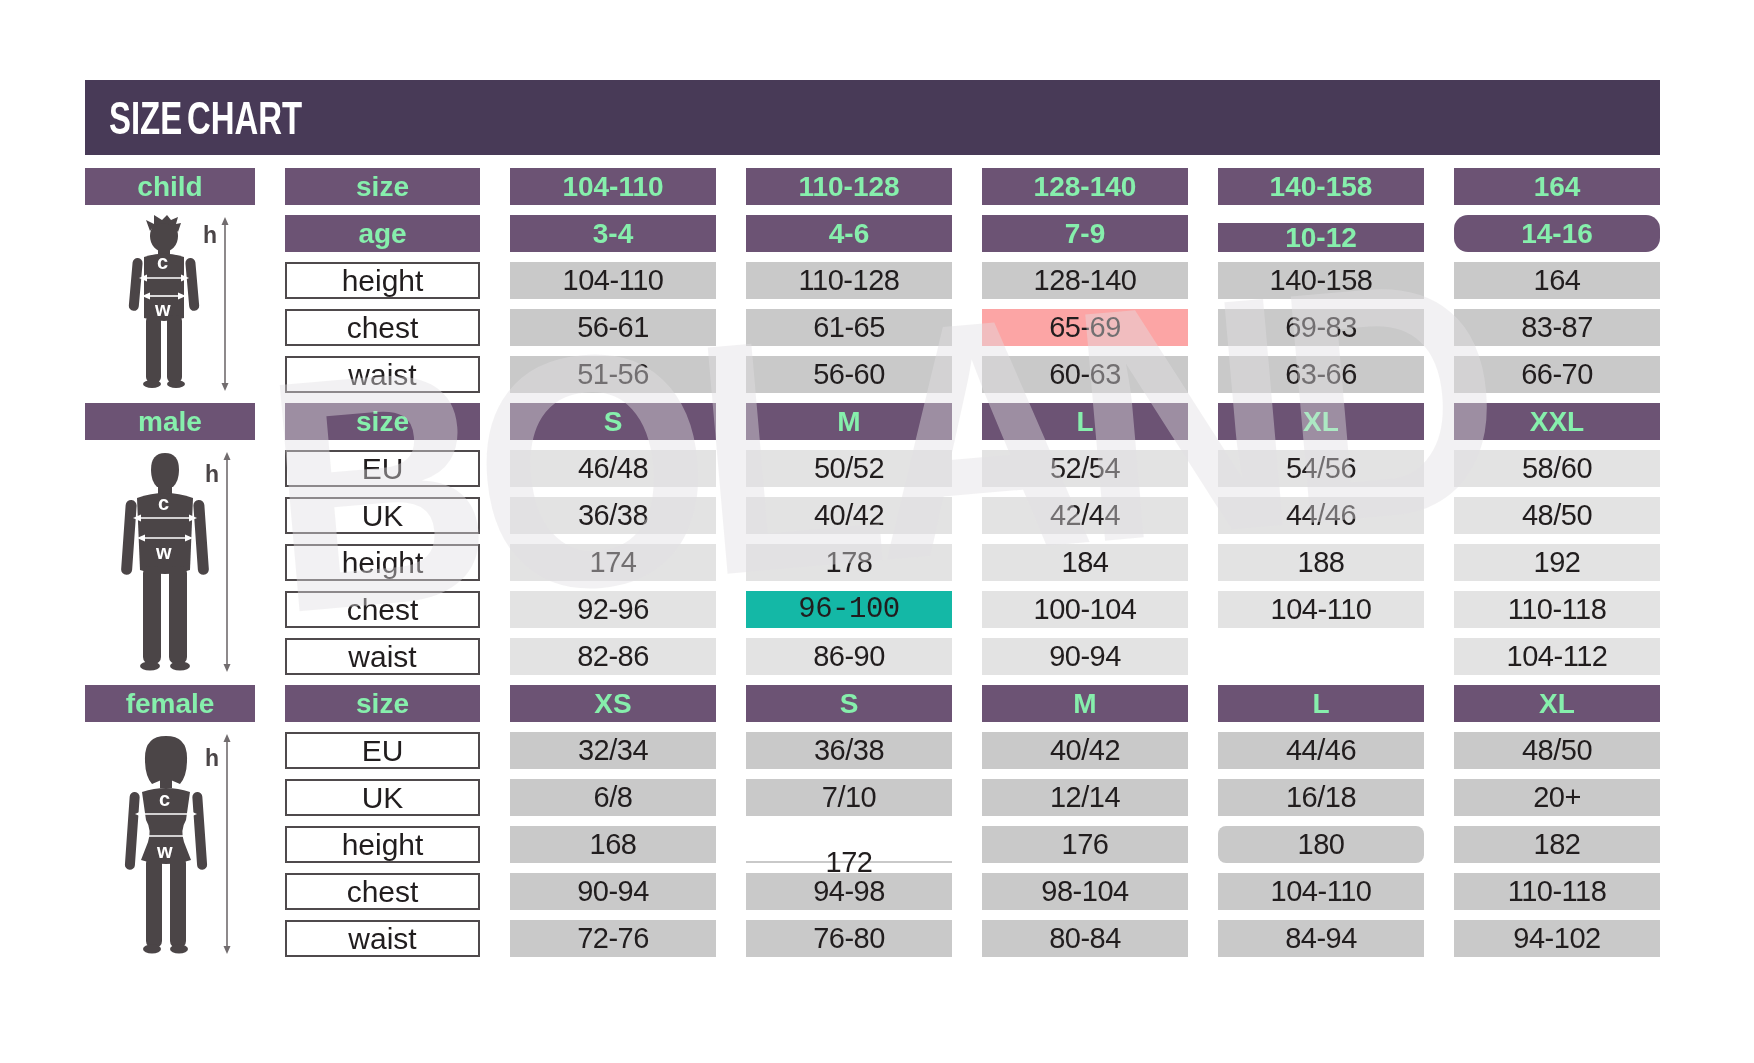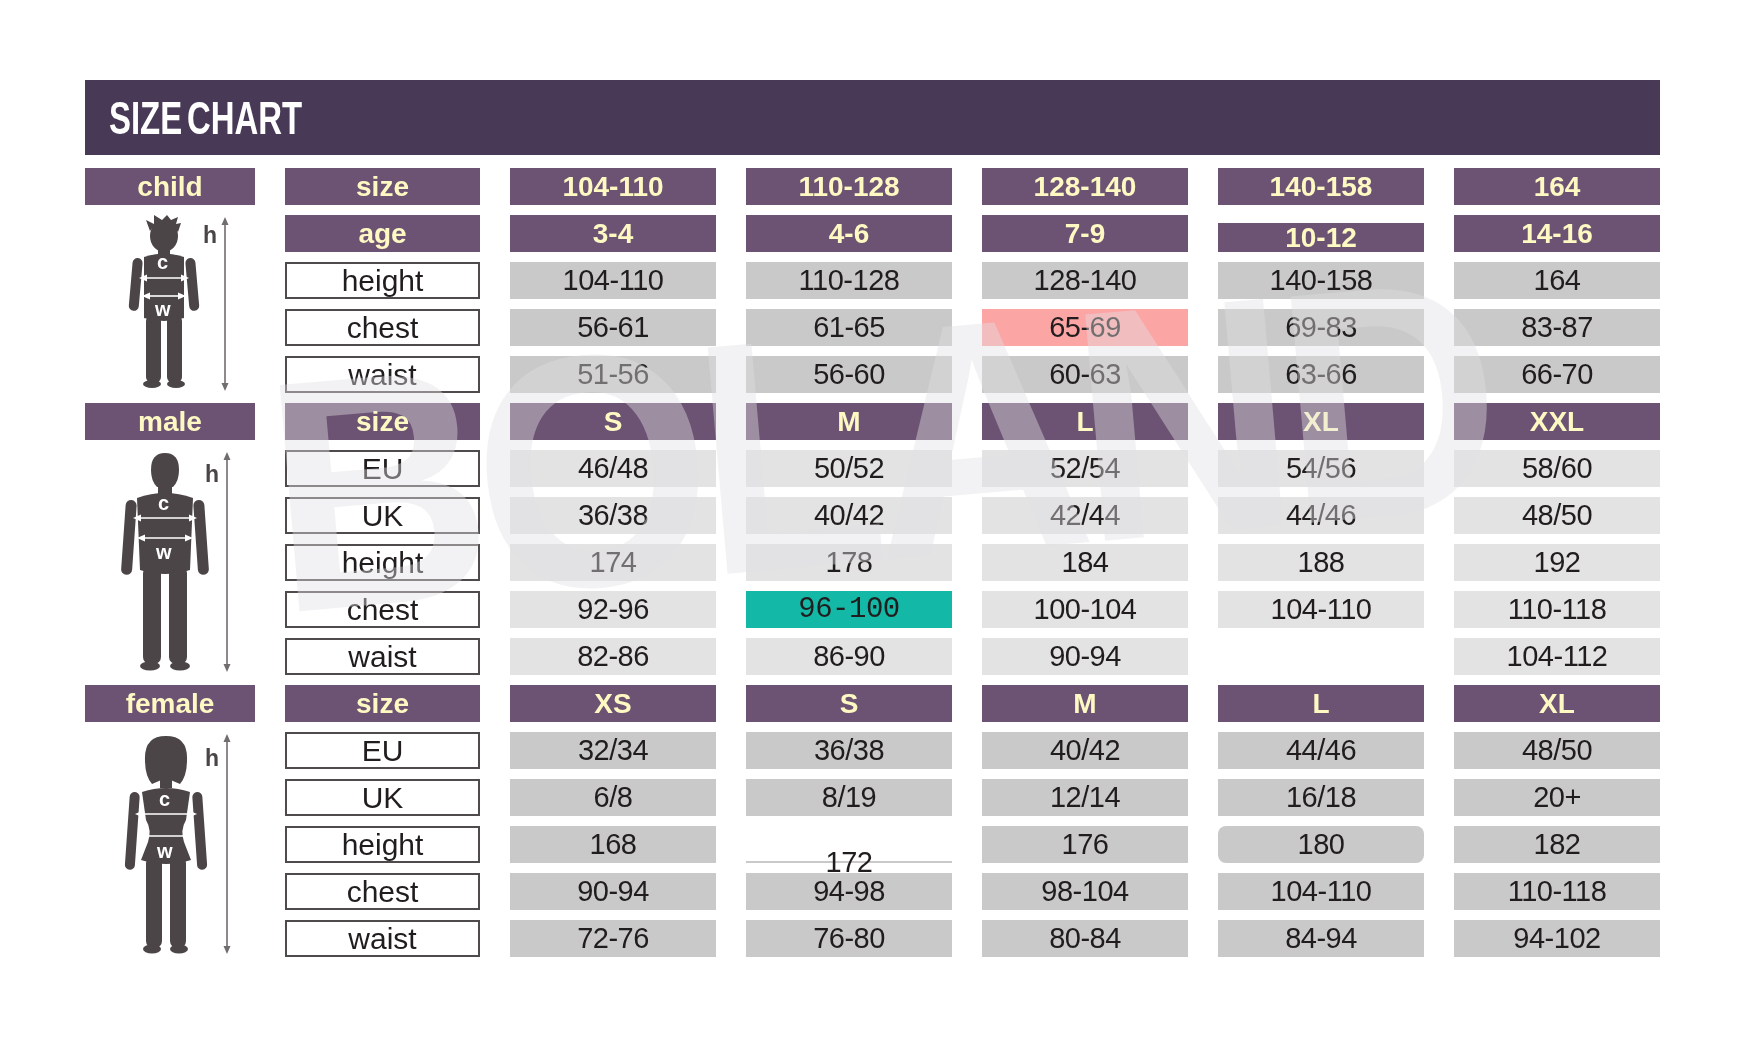--- a/index.html
+++ b/index.html
@@ -21,21 +21,21 @@
   .title{
     color:#fff;font-weight:bold;font-size:47px;letter-spacing:0px;word-spacing:-6px;
     transform:scaleX(0.70);transform-origin:left center;margin-left:24px;white-space:nowrap;
   }
   .grid{
     position:absolute;left:85px;top:168px;width:1575px;
     display:grid;grid-template-columns:170px 195px repeat(5,1fr);
     grid-auto-rows:37px;column-gap:30px;row-gap:10px;z-index:1;
   }
   .cell{display:flex;align-items:center;justify-content:center;box-sizing:border-box;}
-  .hdr{background:var(--purple);color:#fef9c3;font-weight:bold;font-size:28px;}
+  .hdr{background:var(--purple);color:#86efac;font-weight:bold;font-size:28px;}
   .lbl{background:#fff;border:2px solid #4f4a4c;color:var(--dark);font-size:30px;}
   .val{color:var(--dark);font-size:29px;letter-spacing:-0.5px;}
   .figure{grid-column:1;display:flex;align-items:stretch;justify-content:center;}
   .figure svg{width:100%;height:100%;overflow:visible;}
   .fig-h{fill:var(--sil);font-size:23px;font-weight:bold;font-family:"Liberation Sans",sans-serif;}
   .fig-cw{fill:#ffffff;font-size:20px;font-weight:bold;font-family:"Liberation Sans",sans-serif;}
   .watermark{
     position:absolute;left:255px;top:335px;z-index:2;
     font-size:330px;font-weight:bold;letter-spacing:-14px;line-height:1;
     color:#e2e0e3;opacity:0.42;white-space:nowrap;
@@ -154,21 +154,21 @@
     <div class="cell hdr" style="grid-area: 1 / 3;">104-110</div>
     <div class="cell hdr" style="grid-area: 1 / 4;">110-128</div>
     <div class="cell hdr" style="grid-area: 1 / 5;">128-140</div>
     <div class="cell hdr" style="grid-area: 1 / 6;">140-158</div>
     <div class="cell hdr" style="grid-area: 1 / 7;">164</div>
     <div class="cell hdr" style="grid-area: 2 / 2;">age</div>
     <div class="cell hdr" style="grid-area: 2 / 3;">3-4</div>
     <div class="cell hdr" style="grid-area: 2 / 4;">4-6</div>
     <div class="cell hdr" style="grid-area: 2 / 5;">7-9</div>
     <div class="cell hdr" style="grid-area: 2 / 6; margin-top: 8px;">10-12</div>
-    <div class="cell hdr" style="grid-area: 2 / 7;">14-16</div>
+    <div class="cell hdr" style="grid-area: 2 / 7; border-radius: 14px;">14-16</div>
     <div class="cell lbl" style="grid-area: 3 / 2;">height</div>
     <div class="cell val" style="grid-area: 3 / 3; background: rgb(201, 201, 201);">104-110</div>
     <div class="cell val" style="grid-area: 3 / 4; background: rgb(201, 201, 201);">110-128</div>
     <div class="cell val" style="grid-area: 3 / 5; background: rgb(201, 201, 201);">128-140</div>
     <div class="cell val" style="grid-area: 3 / 6; background: rgb(201, 201, 201);">140-158</div>
     <div class="cell val" style="grid-area: 3 / 7; background: rgb(201, 201, 201);">164</div>
     <div class="cell lbl" style="grid-area: 4 / 2;">chest</div>
     <div class="cell val" style="grid-area: 4 / 3; background: rgb(201, 201, 201);">56-61</div>
     <div class="cell val" style="grid-area: 4 / 4; background: rgb(201, 201, 201);">61-65</div>
     <div class="cell val" style="grid-area: 4 / 5; background: #fca5a5;">65-69</div>
@@ -224,21 +224,21 @@
     <div class="cell hdr" style="grid-area: 12 / 6;">L</div>
     <div class="cell hdr" style="grid-area: 12 / 7;">XL</div>
     <div class="cell lbl" style="grid-area: 13 / 2;">EU</div>
     <div class="cell val" style="grid-area: 13 / 3; background: rgb(201, 201, 201);">32/34</div>
     <div class="cell val" style="grid-area: 13 / 4; background: rgb(201, 201, 201);">36/38</div>
     <div class="cell val" style="grid-area: 13 / 5; background: rgb(201, 201, 201);">40/42</div>
     <div class="cell val" style="grid-area: 13 / 6; background: rgb(201, 201, 201);">44/46</div>
     <div class="cell val" style="grid-area: 13 / 7; background: rgb(201, 201, 201);">48/50</div>
     <div class="cell lbl" style="grid-area: 14 / 2;">UK</div>
     <div class="cell val" style="grid-area: 14 / 3; background: rgb(201, 201, 201);">6/8</div>
-    <div class="cell val" style="grid-area: 14 / 4; background: rgb(201, 201, 201);">8/19</div>
+    <div class="cell val" style="grid-area: 14 / 4; background: rgb(201, 201, 201);">7/10</div>
     <div class="cell val" style="grid-area: 14 / 5; background: rgb(201, 201, 201);">12/14</div>
     <div class="cell val" style="grid-area: 14 / 6; background: rgb(201, 201, 201);">16/18</div>
     <div class="cell val" style="grid-area: 14 / 7; background: rgb(201, 201, 201);">20+</div>
     <div class="cell lbl" style="grid-area: 15 / 2;">height</div>
     <div class="cell val" style="grid-area: 15 / 3; background: rgb(201, 201, 201);">168</div>
     <div class="cell val" style="grid-area: 15 / 4; background: rgb(201, 201, 201); margin-top: 35px;">172</div>
     <div class="cell val" style="grid-area: 15 / 5; background: rgb(201, 201, 201);">176</div>
     <div class="cell val" style="grid-area: 15 / 6; background: rgb(201, 201, 201); border-radius: 8px;">180</div>
     <div class="cell val" style="grid-area: 15 / 7; background: rgb(201, 201, 201);">182</div>
     <div class="cell lbl" style="grid-area: 16 / 2;">chest</div>

